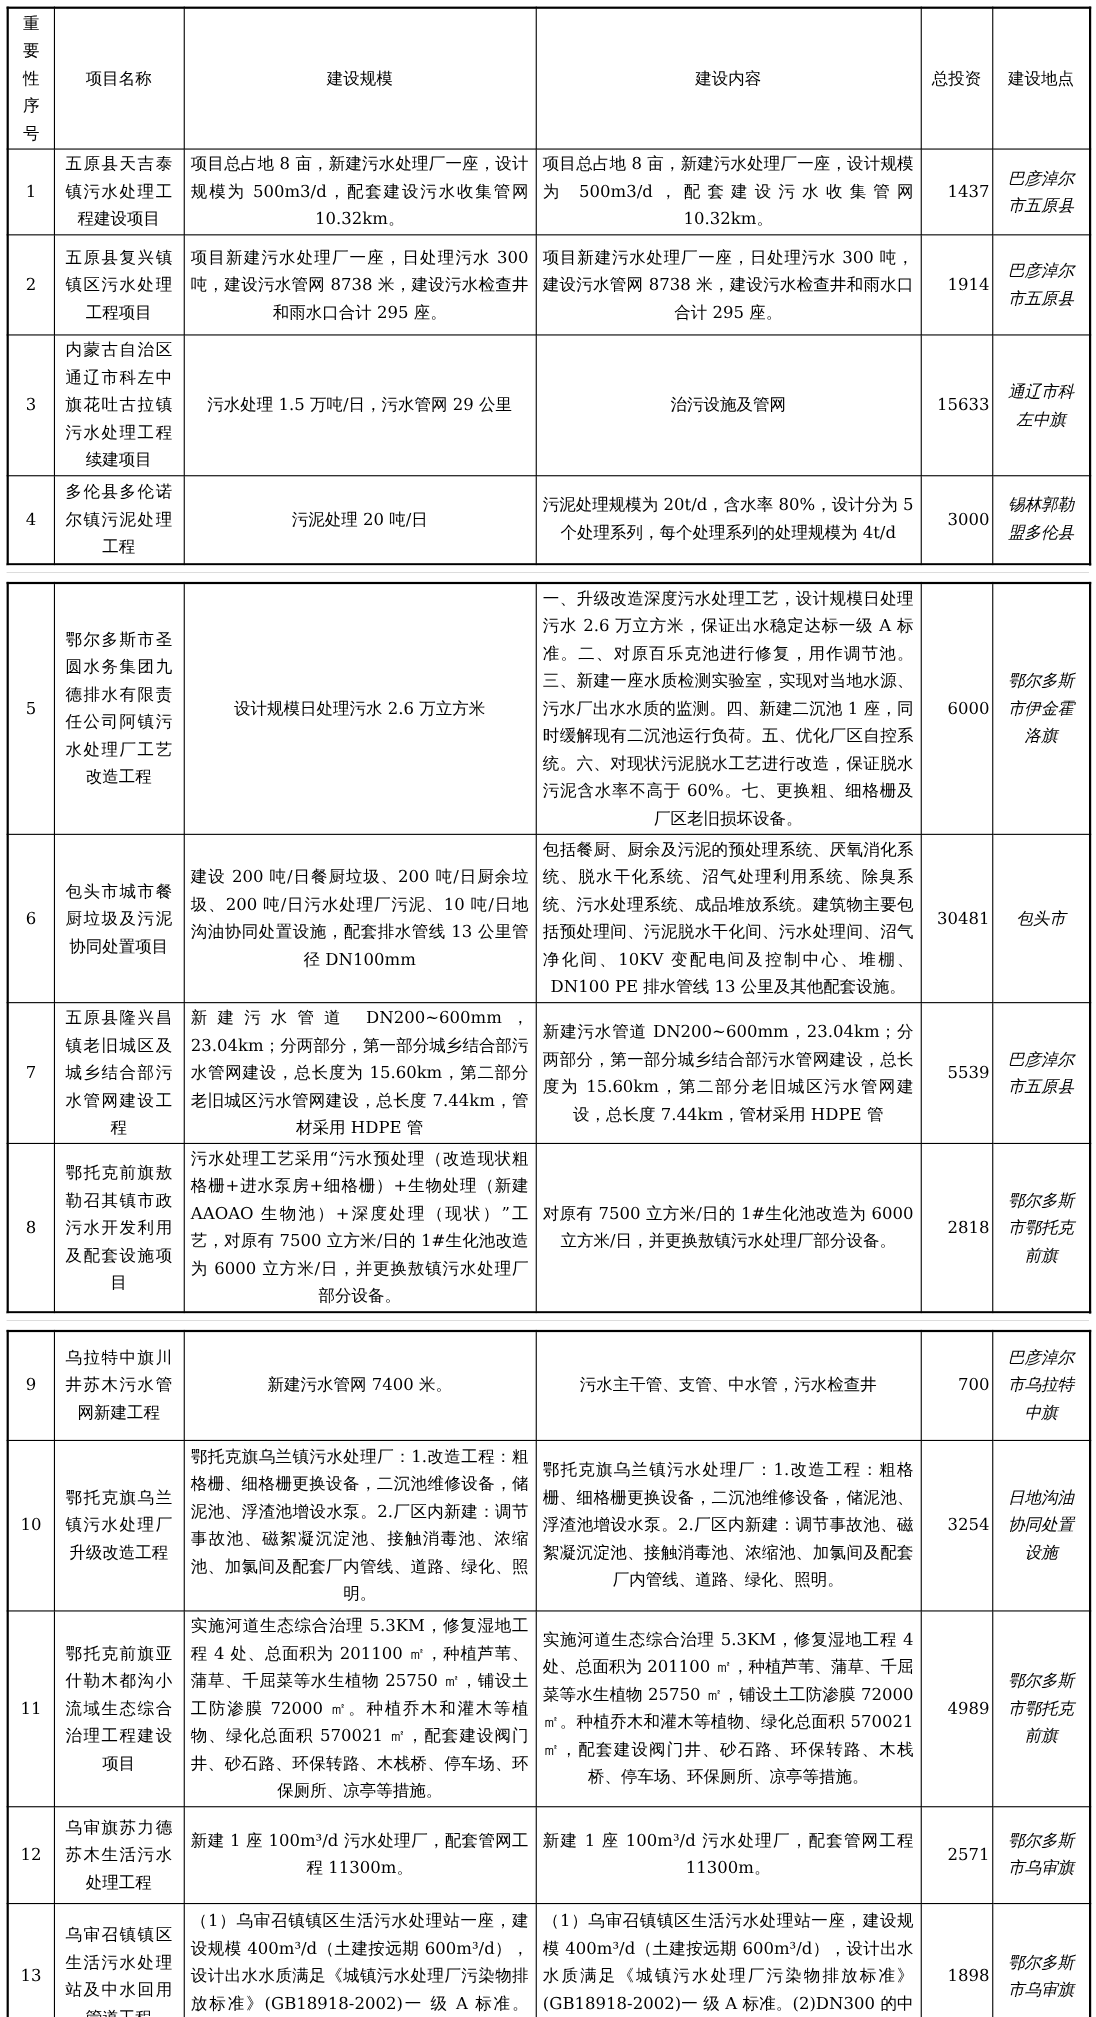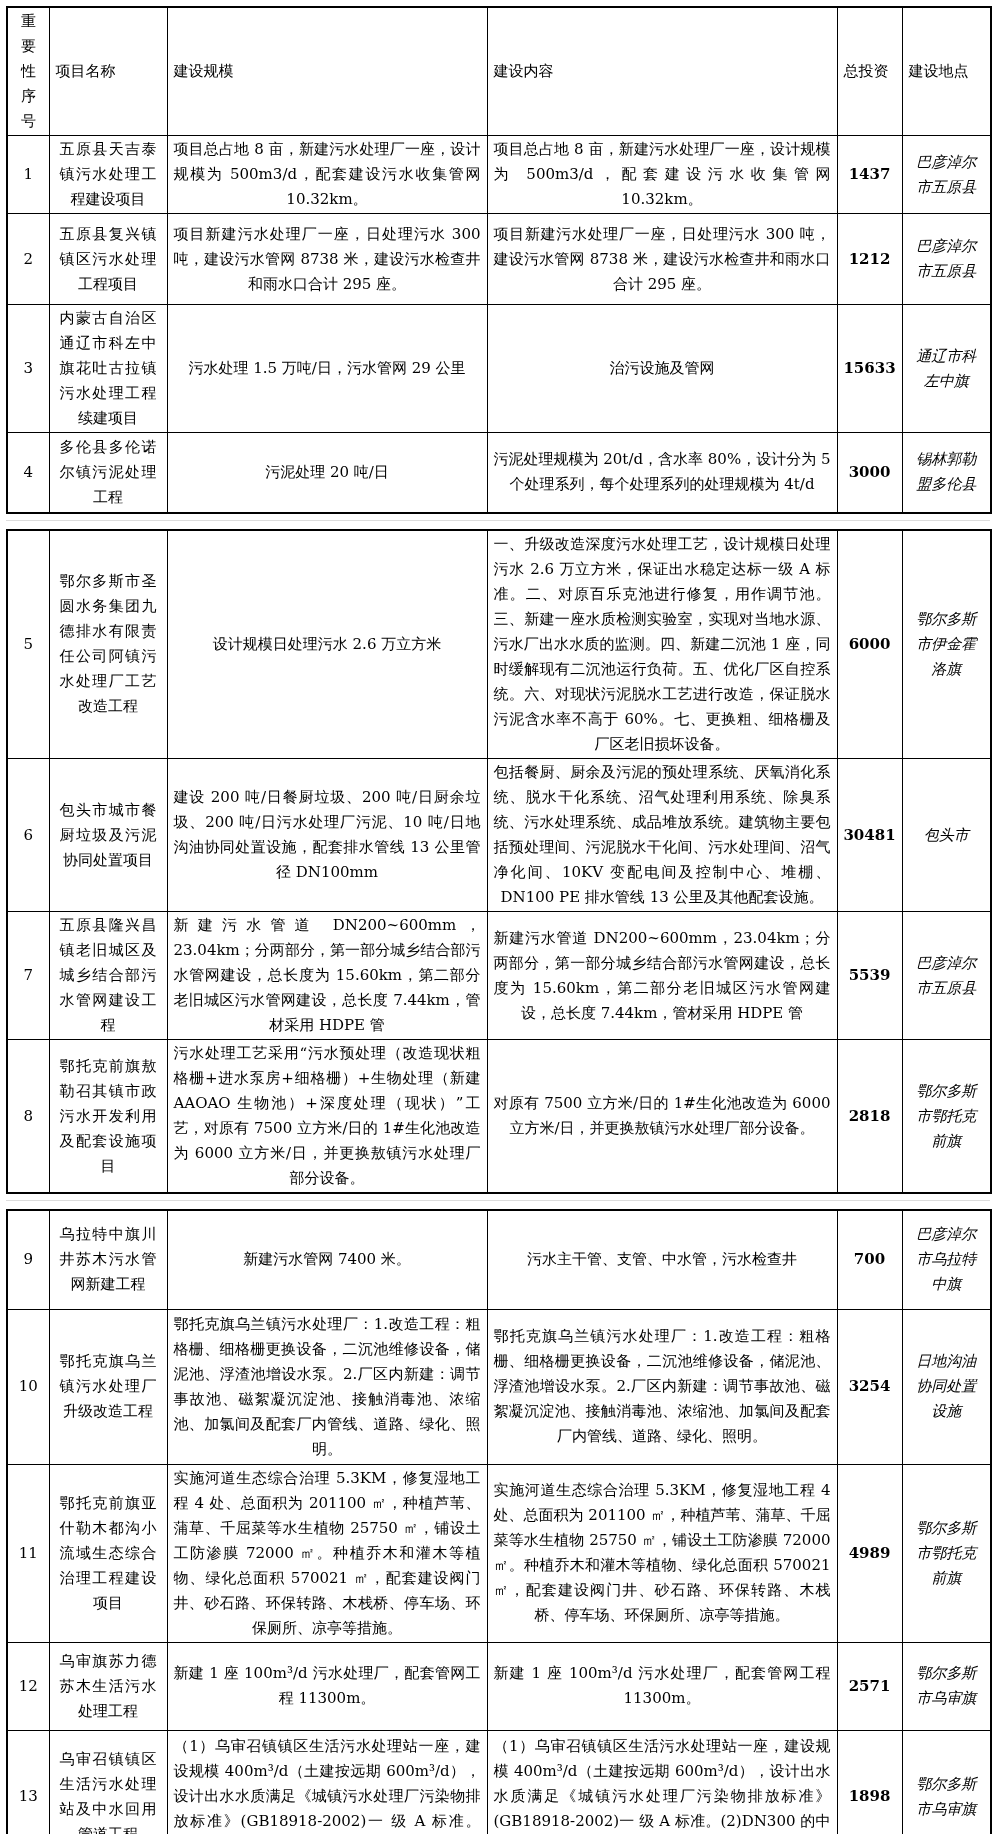--- a/index.html
+++ b/index.html
@@ -19,24 +19,24 @@
   td,th{
     border:1px solid #000;
     font-size:15px;
     font-weight:normal;
     line-height:25px;
     vertical-align:middle;
     padding:1px 6px;
     overflow-wrap:break-word;
     overflow:hidden;
   }
-  th{text-align:left;}
+  th{text-align:center;}
   .c-no{text-align:center;padding:1px 2px;}
   .c-name{padding:1px 10px;}
-  .c-inv{text-align:center;padding:1px 2px;font-weight:bold;}
+  .c-inv{text-align:right;padding:1px 2px;}
   .c-loc{text-align:center;padding:1px 10px;font-style:italic;}
   .just{
     text-align:justify;
     text-align-last:center;
     text-justify:inter-ideograph;
   }
   th.vertical-label{
     word-break:break-all;
     padding:1px 13px;
     line-height:25px;
@@ -76,21 +76,21 @@
         <td class="just">项目总占地 8 亩，新建污水处理厂一座，设计规模为 500m3/d，配套建设污水收集管网 10.32km。</td>
         <td class="just">项目总占地 8 亩，新建污水处理厂一座，设计规模为 500m3/d，配套建设污水收集管网 10.32km。</td>
         <td class="c-inv">1437</td>
         <td class="c-loc">巴彦淖尔市五原县</td>
       </tr>
       <tr style="height:91px">
         <td class="c-no">2</td>
         <td class="c-name just">五原县复兴镇镇区污水处理工程项目</td>
         <td class="just">项目新建污水处理厂一座，日处理污水 300 吨，建设污水管网 8738 米，建设污水检查井和雨水口合计 295 座。</td>
         <td class="just">项目新建污水处理厂一座，日处理污水 300 吨，建设污水管网 8738 米，建设污水检查井和雨水口合计 295 座。</td>
-        <td class="c-inv">1212</td>
+        <td class="c-inv">1914</td>
         <td class="c-loc">巴彦淖尔市五原县</td>
       </tr>
       <tr style="height:126px">
         <td class="c-no">3</td>
         <td class="c-name just">内蒙古自治区通辽市科左中旗花吐古拉镇污水处理工程续建项目</td>
         <td class="just">污水处理 1.5 万吨/日，污水管网 29 公里</td>
         <td class="just">治污设施及管网</td>
         <td class="c-inv">15633</td>
         <td class="c-loc">通辽市科左中旗</td>
       </tr>

